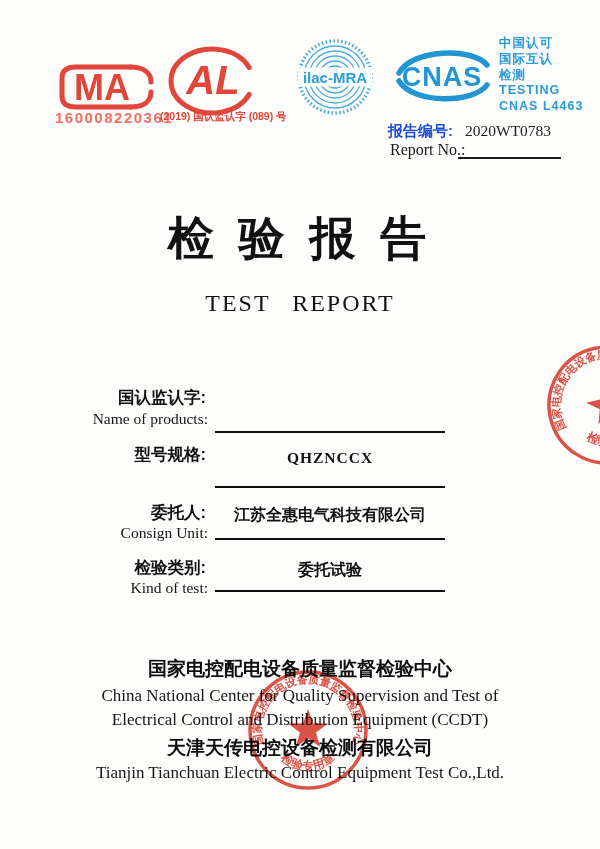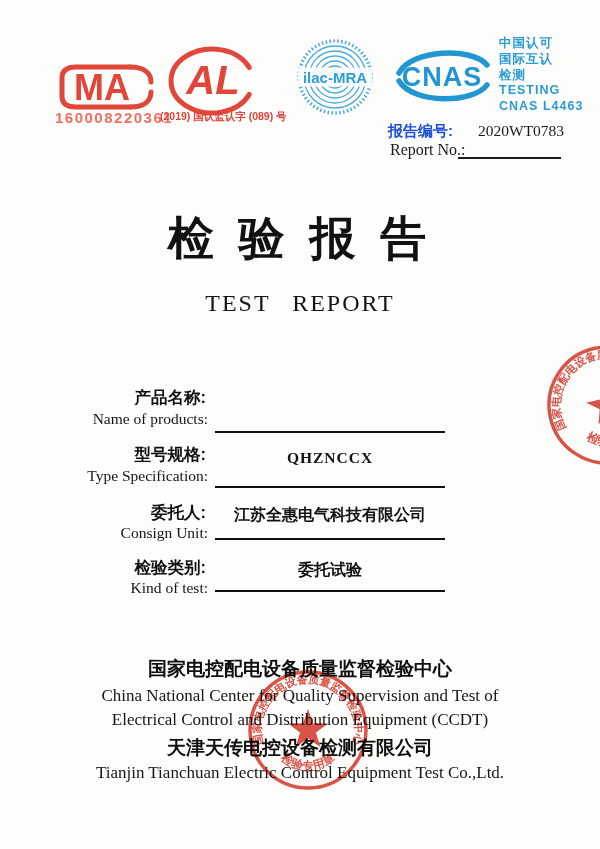--- a/index.html
+++ b/index.html
@@ -27,21 +27,21 @@
   .cnas-letters{font-family:"Liberation Sans",sans-serif; font-weight:bold; fill:#2196d3; letter-spacing:1px;}
   .cnas-side{position:absolute; left:499px; top:36px; line-height:15.8px;}
   .cnas-side div{
     font-family:"Liberation Sans",sans-serif; font-weight:bold; font-size:12.5px;
     color:#2b9ad6; letter-spacing:1px; white-space:nowrap;
   }
 
   
   .rn-row{left:388px; top:122px; white-space:nowrap;}
   .rn-cn{font-family:"Liberation Sans",sans-serif; font-weight:bold; font-size:15px; color:#1d4ed8;text-align:center;}
-  .rn-val{font-family:"Liberation Serif",serif; font-size:15.5px; margin-left:21px; color:#1a1a1a;}
+  .rn-val{font-family:"Liberation Serif",serif; font-size:15.5px; margin-left:8px; color:#1a1a1a;}
   .rn-en{left:390px; top:141px; font-size:16px; color:#1a1a1a;}
   .rn-line{left:458px; top:140px; width:103px; height:17px; border-bottom:2px solid #1a1a1a;}
 
   
   .title-cn{
     left:0; top:208px; width:600px; text-align:center;
     font-family:"Liberation Sans",sans-serif; font-weight:bold;
     font-size:46px; letter-spacing:6px; color:#111; white-space:nowrap;
   }
   .title-en{
@@ -124,26 +124,25 @@
   <div class="abs rn-row">
     <span class="rn-cn">报告编号:</span>
     <span class="rn-val">2020WT0783</span>
   </div>
   <div class="abs rn-en">Report No.:</div>
   <div class="abs rn-line"></div>
 
   <div class="abs title-cn">检 验 报 告</div>
   <div class="abs title-en">TEST REPORT</div>
 
-  <div class="abs flabel-cn" style="top:387px">产品名称:</div>
+  <div class="abs flabel-cn" style="top:387px">国认监认字:</div>
   <div class="abs flabel-en" style="top:410px">Name of products:</div>
   <div class="abs fline" style="top:431px"></div>
 
   <div class="abs flabel-cn" style="top:444px">型号规格:</div>
-  <div class="abs flabel-en" style="top:467px">Type Specification:</div>
   <div class="abs fvalue model" style="top:449px">QHZNCCX</div>
   <div class="abs fline" style="top:486px"></div>
 
   <div class="abs flabel-cn" style="top:502px">委托人:</div>
   <div class="abs flabel-en" style="top:524px">Consign Unit:</div>
   <div class="abs fvalue cnbold" style="top:505px">江苏全惠电气科技有限公司</div>
   <div class="abs fline" style="top:538px"></div>
 
   <div class="abs flabel-cn" style="top:557px">检验类别:</div>
   <div class="abs flabel-en" style="top:579px">Kind of test:</div>

